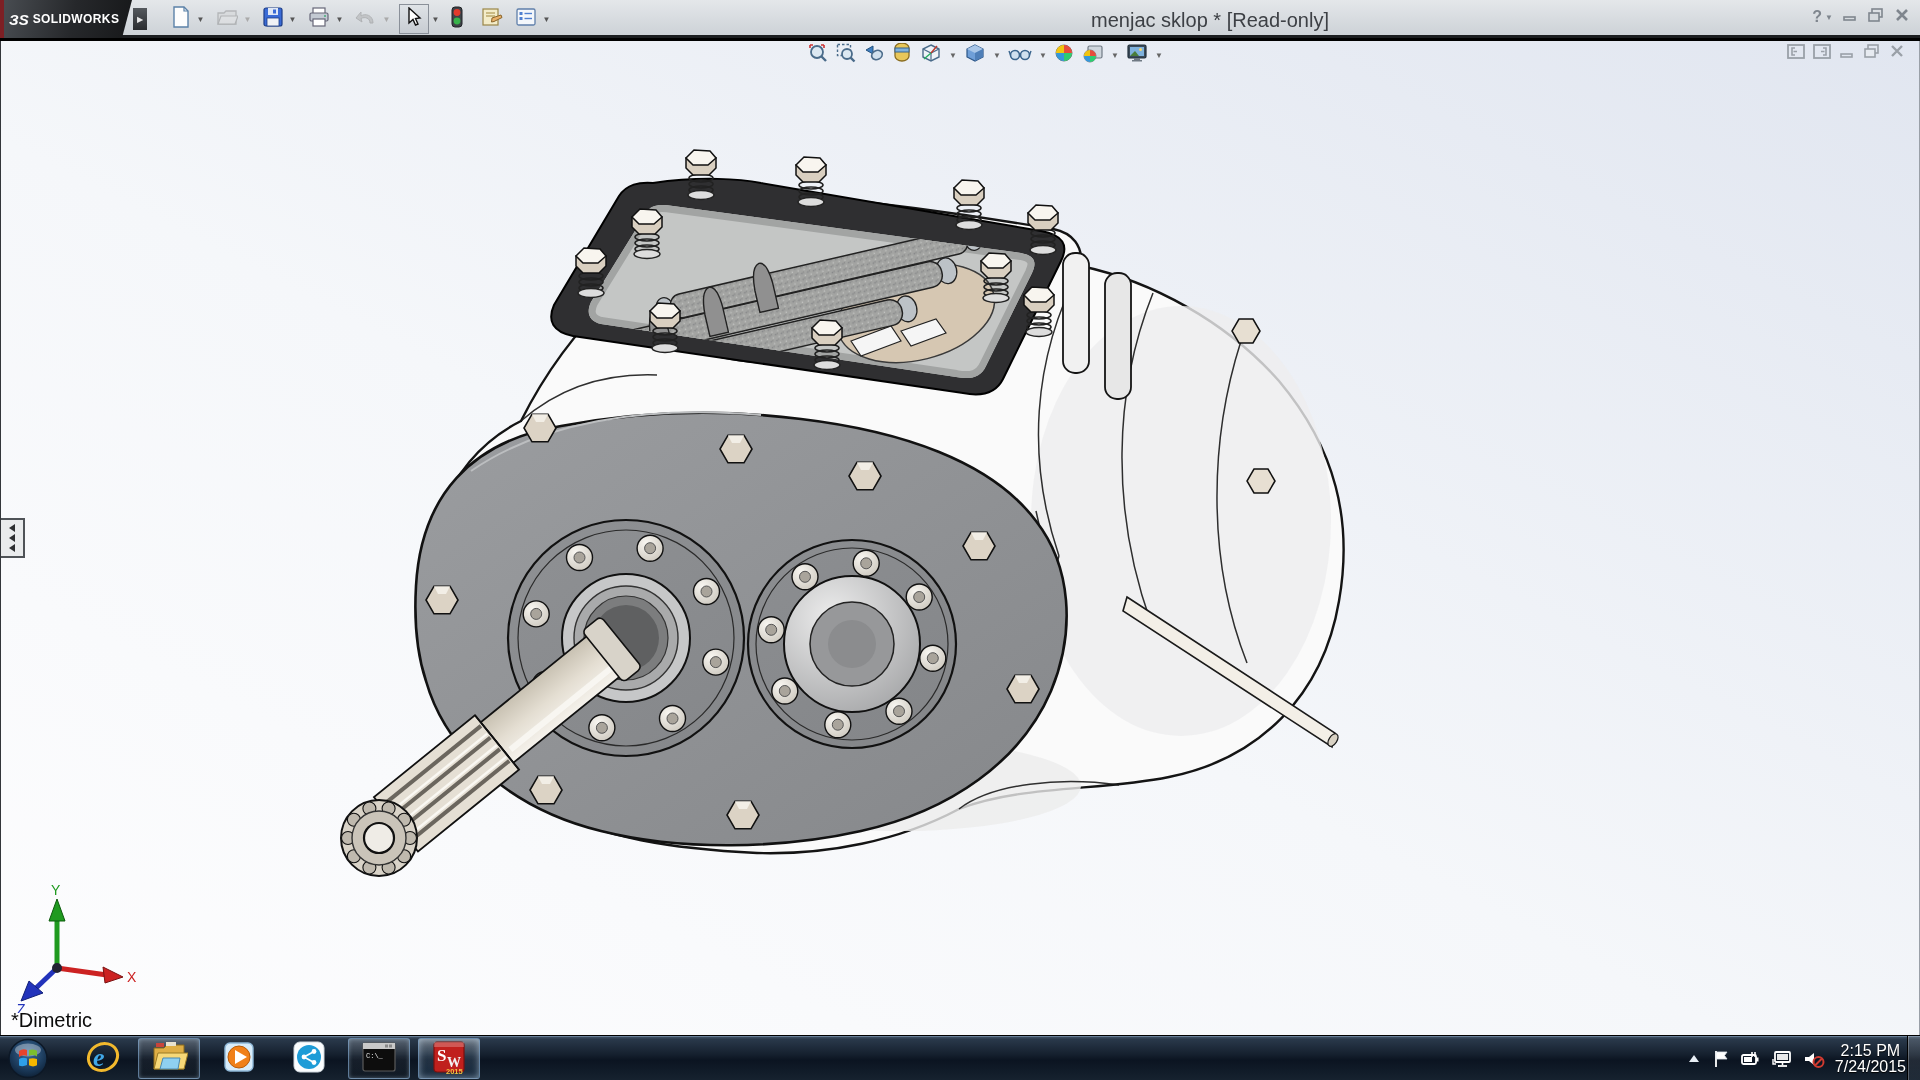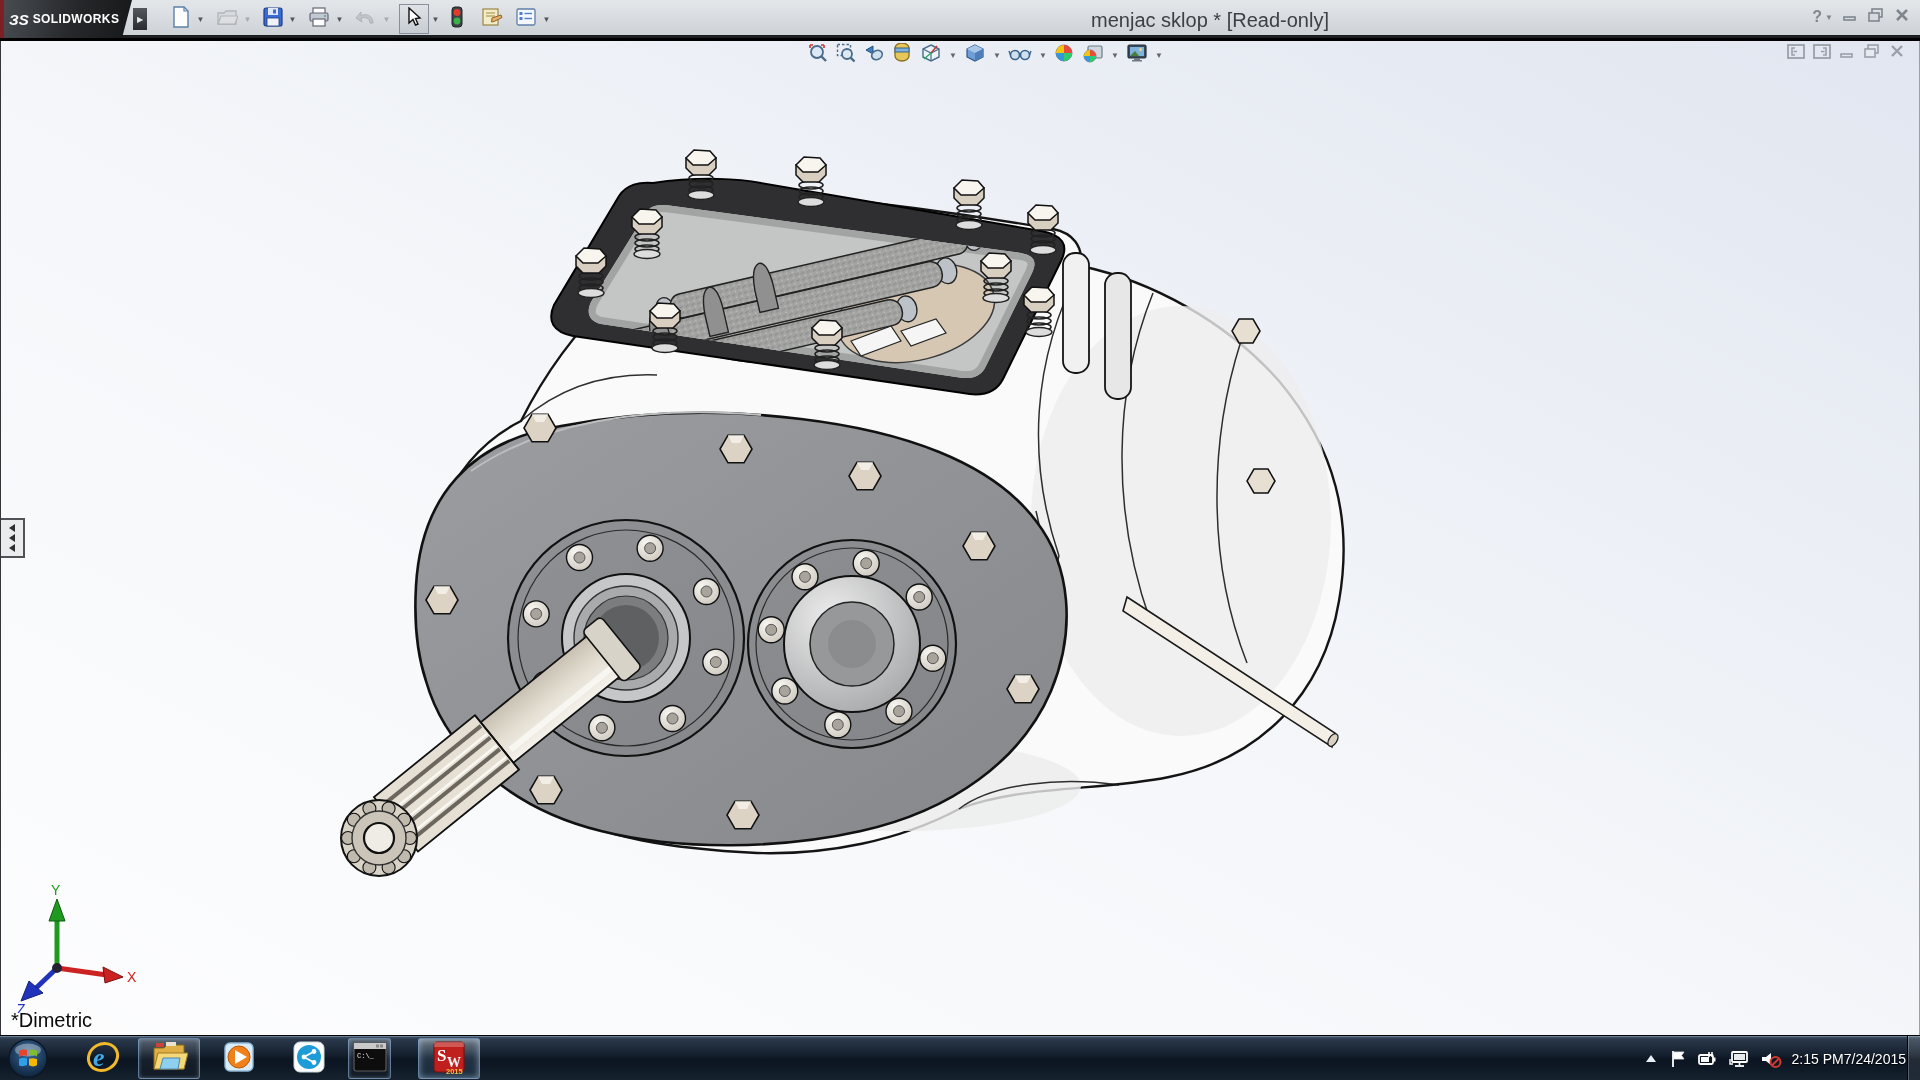--- a/index.html
+++ b/index.html
@@ -56,21 +56,21 @@
   #taskbar::before { content:""; position:absolute; left:0; top:0; width:100%; height:1px; background:rgba(150,180,210,.45); }
   #start-orb { position:absolute; left:6px; top:1px; width:44px; height:43px; }
   .tb-app { position:absolute; top:2px; height:41px; border-radius:3px;
     display:flex; align-items:center; justify-content:center; }
   .tb-running { border:1px solid rgba(135,175,215,.65);
     background:linear-gradient(180deg,rgba(255,255,255,.22),rgba(255,255,255,.06) 45%,rgba(0,0,0,.18));
     box-shadow:inset 0 0 4px rgba(200,230,255,.35); }
   .tb-active { background:linear-gradient(180deg,rgba(255,255,255,.32),rgba(160,200,235,.18) 45%,rgba(40,80,120,.25));
     box-shadow:inset 0 0 7px rgba(210,235,255,.55); }
   #tray { position:absolute; right:14px; top:0; height:45px; display:flex; align-items:center; gap:9px; }
-  #clock { display:flex; flex-direction:row; align-items:center; color:#fff; font-size:14px; line-height:16px; text-shadow:0 1px 1px #000; }
+  #clock { display:flex; flex-direction:column; align-items:center; color:#fff; font-size:16px; line-height:16px; text-shadow:0 1px 1px #000; }
   #show-desktop { position:absolute; right:0; top:0; width:13px; height:45px;
     background:linear-gradient(180deg,rgba(255,255,255,.16),rgba(255,255,255,.04));
     border-left:1px solid #000; box-shadow:inset 1px 0 0 rgba(255,255,255,.25); }
   .trayicon { display:flex; align-items:center; justify-content:center; }
 </style>
 </head>
 <body>
 
 <div id="screen">
 
@@ -618,21 +618,21 @@
           <circle cx="18" cy="17" r="12" fill="#1e9cd7"></circle>
           <circle cx="13" cy="17" r="2.4" fill="#fff"></circle>
             <circle cx="23" cy="11.5" r="2.4" fill="#fff"></circle>
             <circle cx="23" cy="22.5" r="2.4" fill="#fff"></circle>
           <line x1="13" y1="17" x2="23" y2="11.5" stroke="#fff" stroke-width="1.6"></line>
           <line x1="13" y1="17" x2="23" y2="22.5" stroke="#fff" stroke-width="1.6"></line>
         </svg>
       </span>
     </div>
 
-    <div class="tb-app tb-running" style="left:348px; width:43px;">
+    <div class="tb-app tb-running" style="left:348px; width:62px;">
       <span>
         <svg width="38" height="32" viewBox="0 0 38 32">
           <rect x="3" y="2" width="32" height="28" rx="2" fill="#0d0d0d" stroke="#5a5a5a" stroke-width="1.2"></rect>
           <rect x="3" y="2" width="32" height="6" fill="#c9c9c9"></rect>
           <rect x="29" y="3.5" width="3" height="3" fill="#888"></rect>
             <rect x="25" y="3.5" width="3" height="3" fill="#888"></rect>
           <text x="6" y="17" font-size="7" fill="#e8e8e8" font-family="Liberation Mono, monospace">C:\_</text>
         </svg>
       </span>
     </div>

